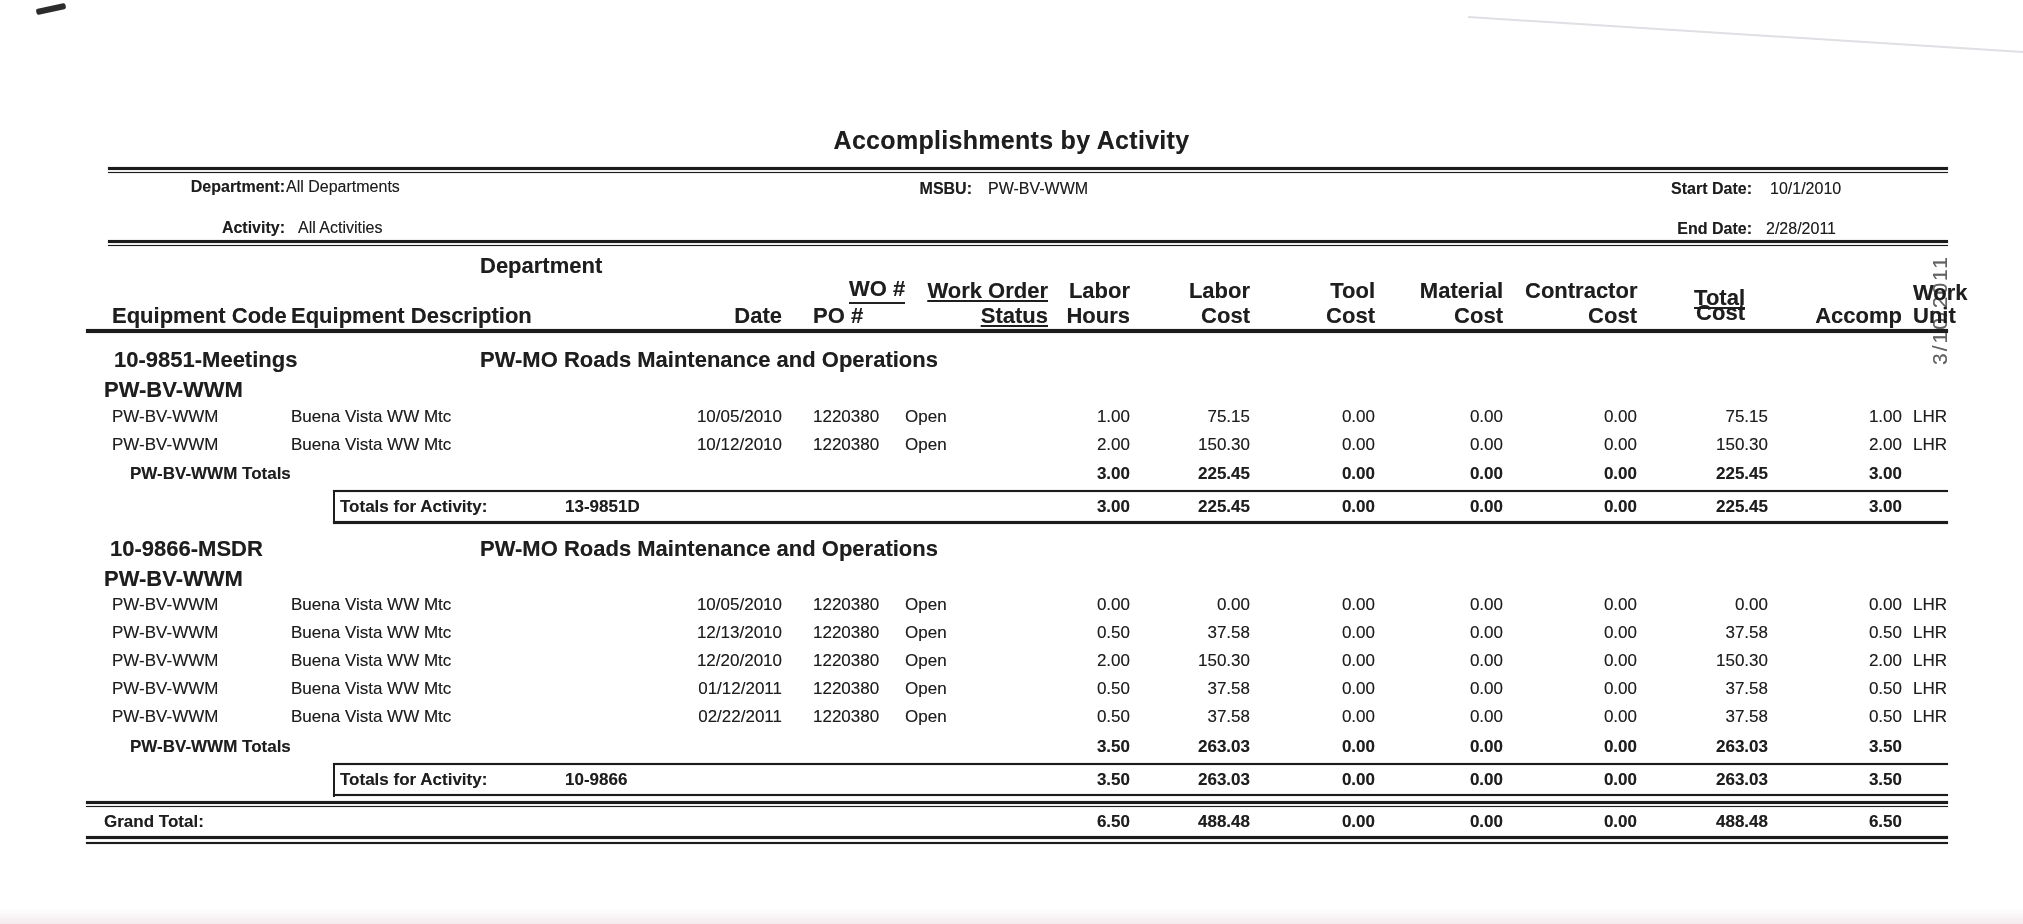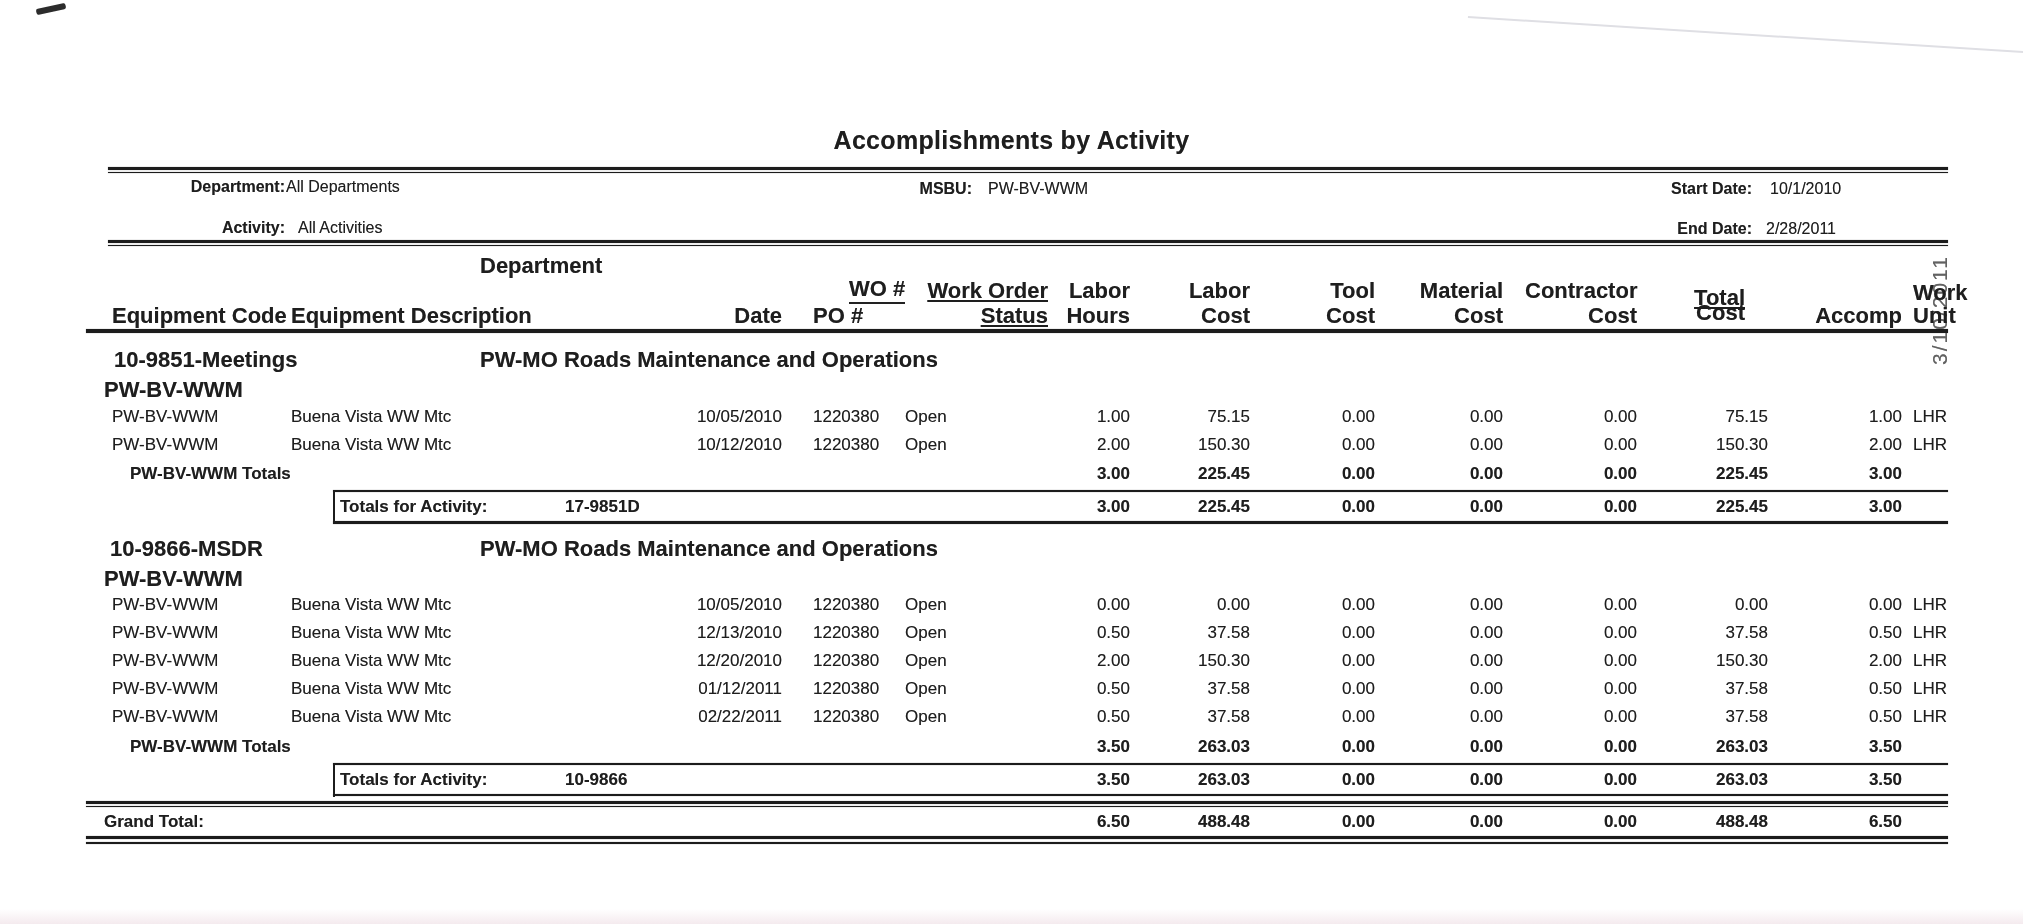--- a/index.html
+++ b/index.html
@@ -148,21 +148,21 @@
     <span class="cell col-cc">0.00</span>
     <span class="cell col-tot">225.45</span>
     <span class="cell col-acc">3.00</span>
   </div>
 
   <div class="hline" style="top:490px;left:333px;width:1615px;height:2px;"></div>
   <div class="vline" style="top:490px;left:333px;width:2px;height:34px;"></div>
 
   <div class="trow b" style="top:497px;">
     <span class="cell" style="left:340px;">Totals for Activity:</span>
-    <span class="cell" style="left:565px;">17-9851D</span>
+    <span class="cell" style="left:565px;">13-9851D</span>
     <span class="cell col-lh">3.00</span>
     <span class="cell col-lc">225.45</span>
     <span class="cell col-tc">0.00</span>
     <span class="cell col-mc">0.00</span>
     <span class="cell col-cc">0.00</span>
     <span class="cell col-tot">225.45</span>
     <span class="cell col-acc">3.00</span>
   </div>
 
   <div class="hline" style="top:521px;left:333px;width:1615px;height:3px;"></div>

